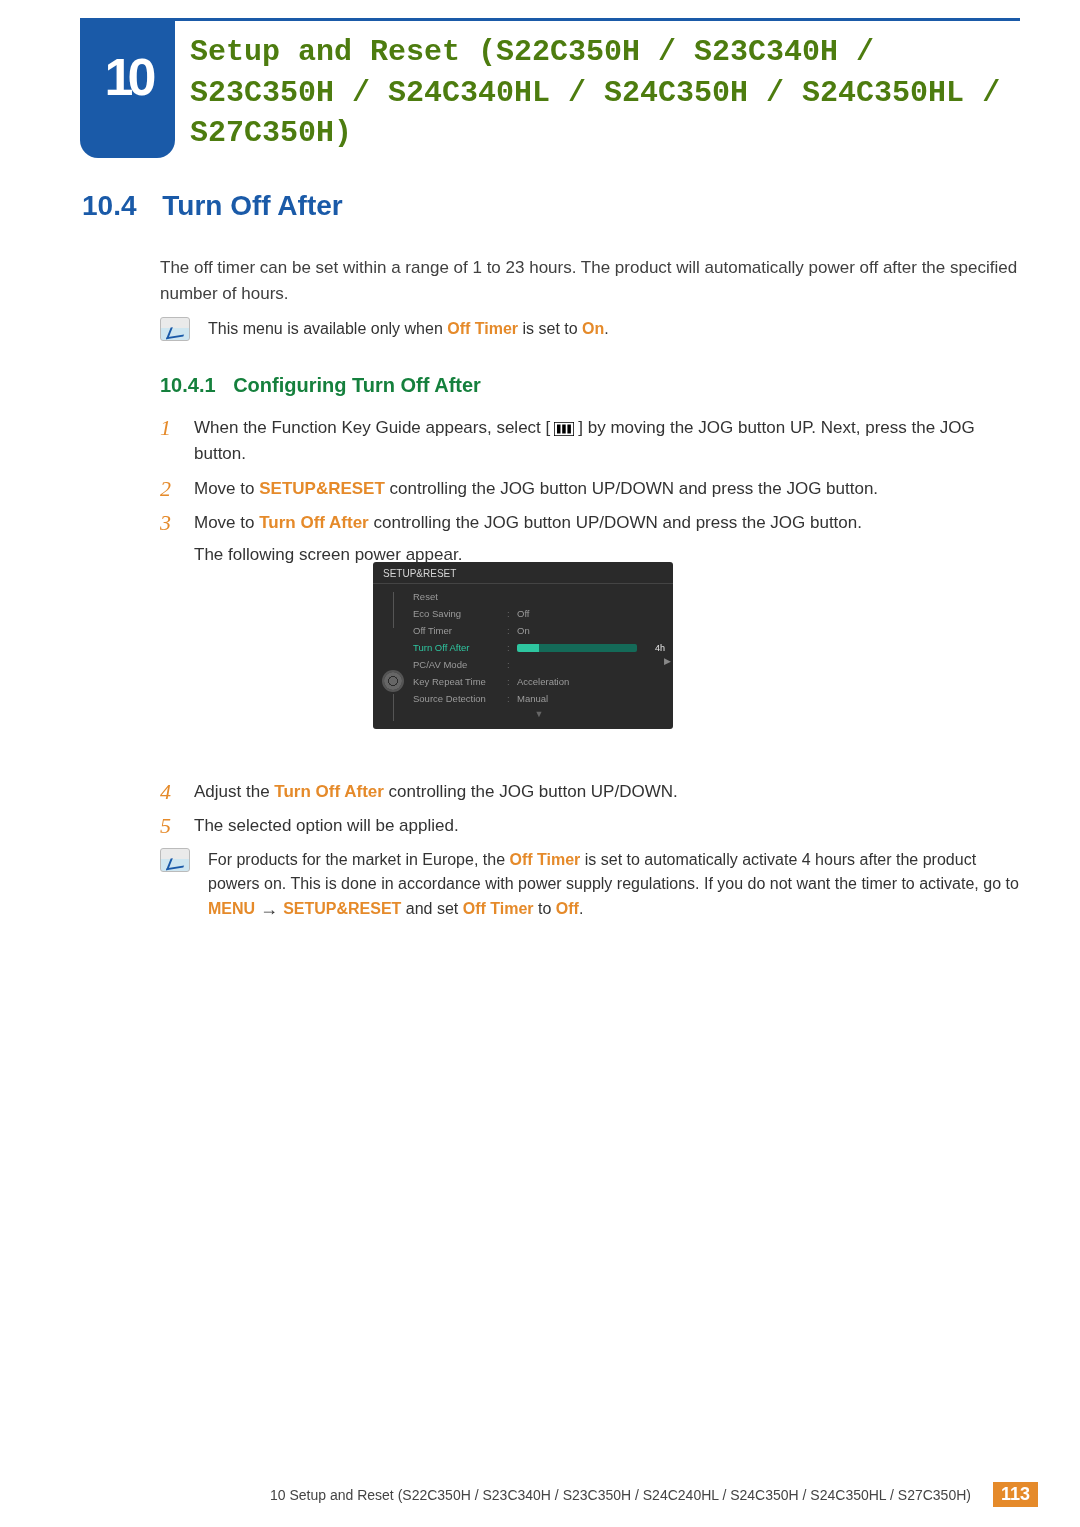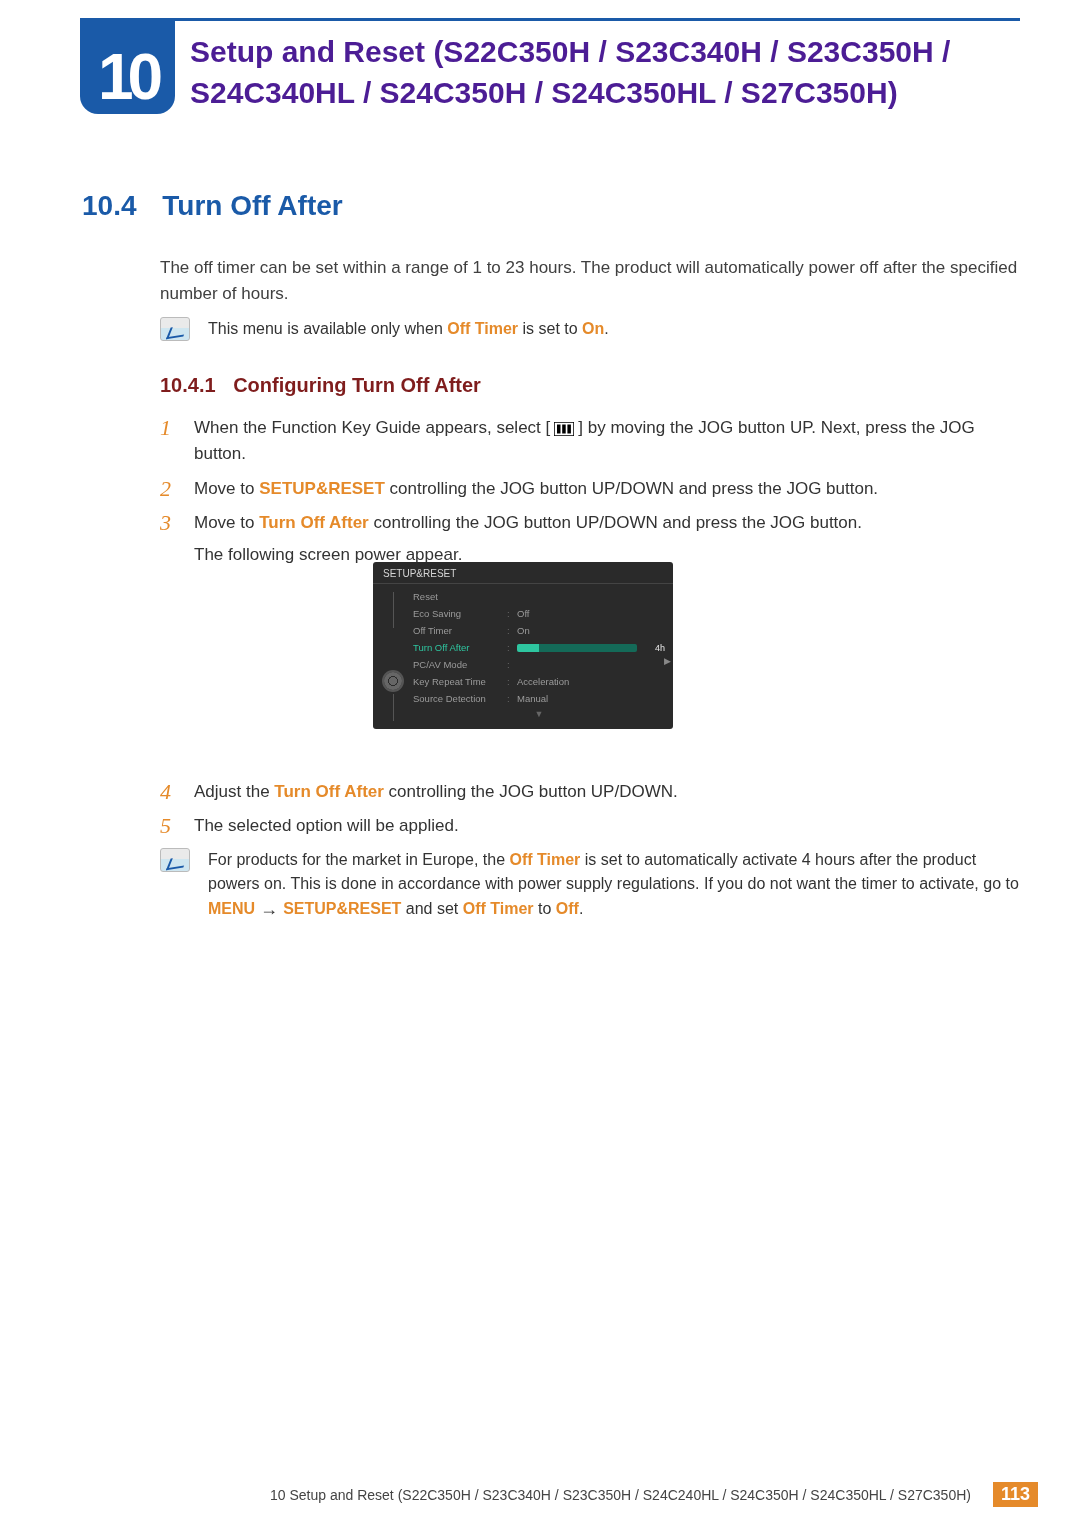--- a/index.html
+++ b/index.html
@@ -17,40 +17,41 @@
     left: 80px;
     right: 60px;
     height: 3px;
     background: #1a5aa8;
   }
   .chapter-badge {
     position: absolute;
     left: 80px;
     top: 18px;
     width: 95px;
-    height: 96px;
+    height: 140px;
     background: #1a5aa8;
     border-bottom-left-radius: 18px;
     border-bottom-right-radius: 18px;
     color: #fff;
-    font-size: 64px;
+    font-size: 52px;
     font-weight: bold;
     text-align: center;
     line-height: 118px;
     letter-spacing: -6px;
   }
   .chapter-title {
     position: absolute;
     left: 190px;
     top: 32px;
     right: 60px;
-    color: #4c1d95;
+    color: #4d7c0f;
     font-size: 30px;
     font-weight: bold;
     line-height: 1.35;
+    font-family: Liberation Mono, monospace;
   }
   .section-row {
     position: absolute;
     left: 82px;
     top: 190px;
     font-size: 28px;
     color: #1a5aa8;
     font-weight: bold;
   }
   .section-row .num { margin-right: 18px; }
@@ -89,21 +90,21 @@
     border-left: 2px solid #1a5aa8;
     border-bottom: 2px solid #1a5aa8;
     transform: skewX(-30deg) rotate(-10deg);
   }
   .note-text { font-size: 16px; line-height: 1.5; }
   .hl { color: #e58a2a; font-weight: bold; }
   .subsection {
     position: absolute;
     left: 160px;
     top: 374px;
-    color: #7f1d1d;
+    color: #15803d;
     font-size: 20px;
     font-weight: bold;
   }
   .subsection .snum { margin-right: 12px; }
   .steps {
     position: absolute;
     left: 160px;
     right: 60px;
     top: 415px;
     font-size: 17px;

